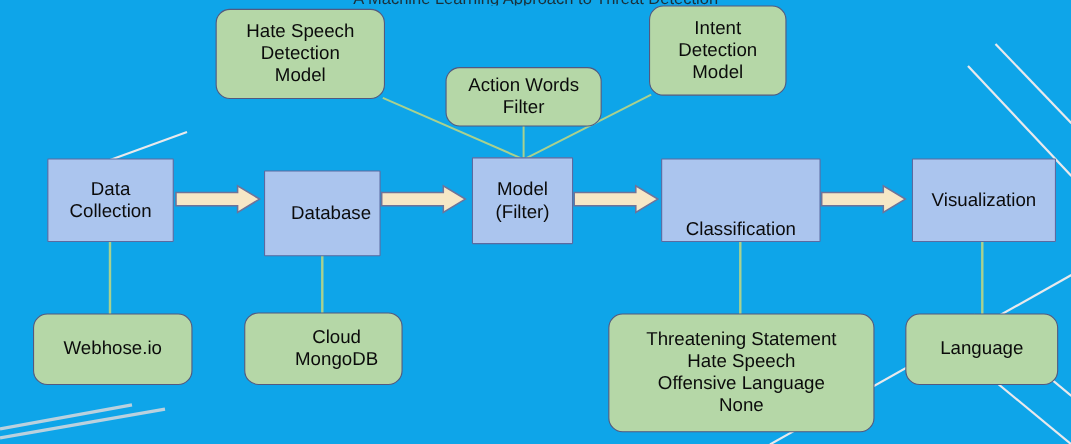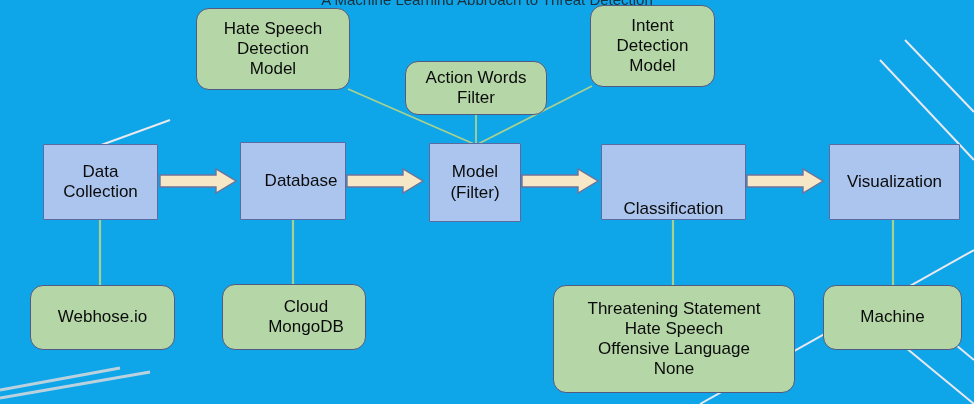--- a/index.html
+++ b/index.html
@@ -140,21 +140,21 @@
     <span class="lbl">Intent
 Detection
 Model</span>
   </div>
 
   <div class="node node-blue" style="left:43px; top:144px; width:115px; height:76px;">
     <span class="lbl">Data
 Collection</span>
   </div>
 
-  <div class="node node-blue" style="left:240px; top:142px; width:106px; height:78px;padding-left:16px;">
+  <div class="node node-blue" style="left:240px; top:155px; width:106px; height:78px;padding-left:16px;">
     <span class="lbl">Database</span>
   </div>
 
   <div class="node node-blue" style="left:429px; top:143px; width:92px; height:79px;">
     <span class="lbl">Model
 (Filter)</span>
   </div>
 
   <div class="node node-blue" style="left:601px; top:144px; width:145px; height:76px;align-items:flex-end;">
     <span class="lbl">Classification</span>
@@ -174,16 +174,16 @@
   </div>
 
   <div class="node node-green" style="left:553px; top:285px; width:242px; height:108px;align-items:center;">
     <span class="lbl">Threatening Statement
 Hate Speech
 Offensive Language
 None</span>
   </div>
 
   <div class="node node-green" style="left:823px; top:285px; width:139px; height:65px;">
-    <span class="lbl">Machine</span>
+    <span class="lbl">Language</span>
   </div>
 
 </div>
 
 </body></html>

